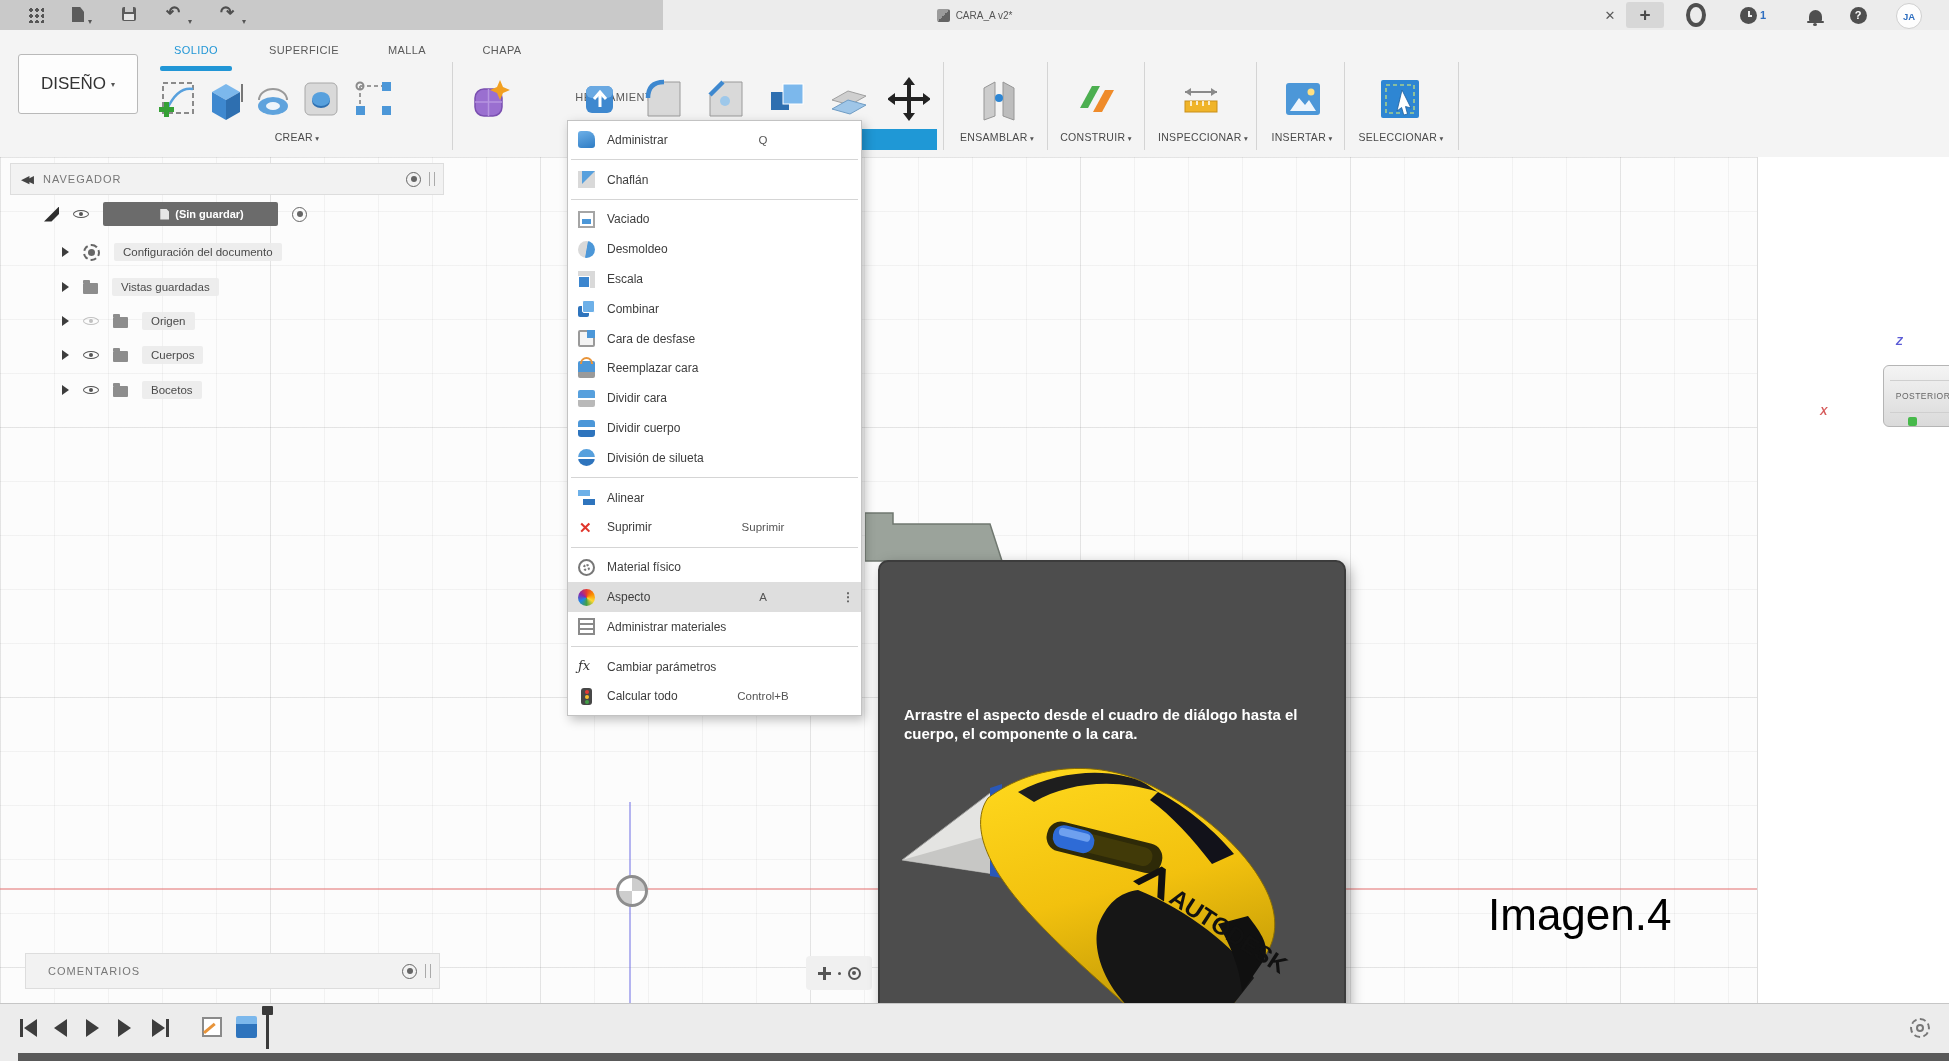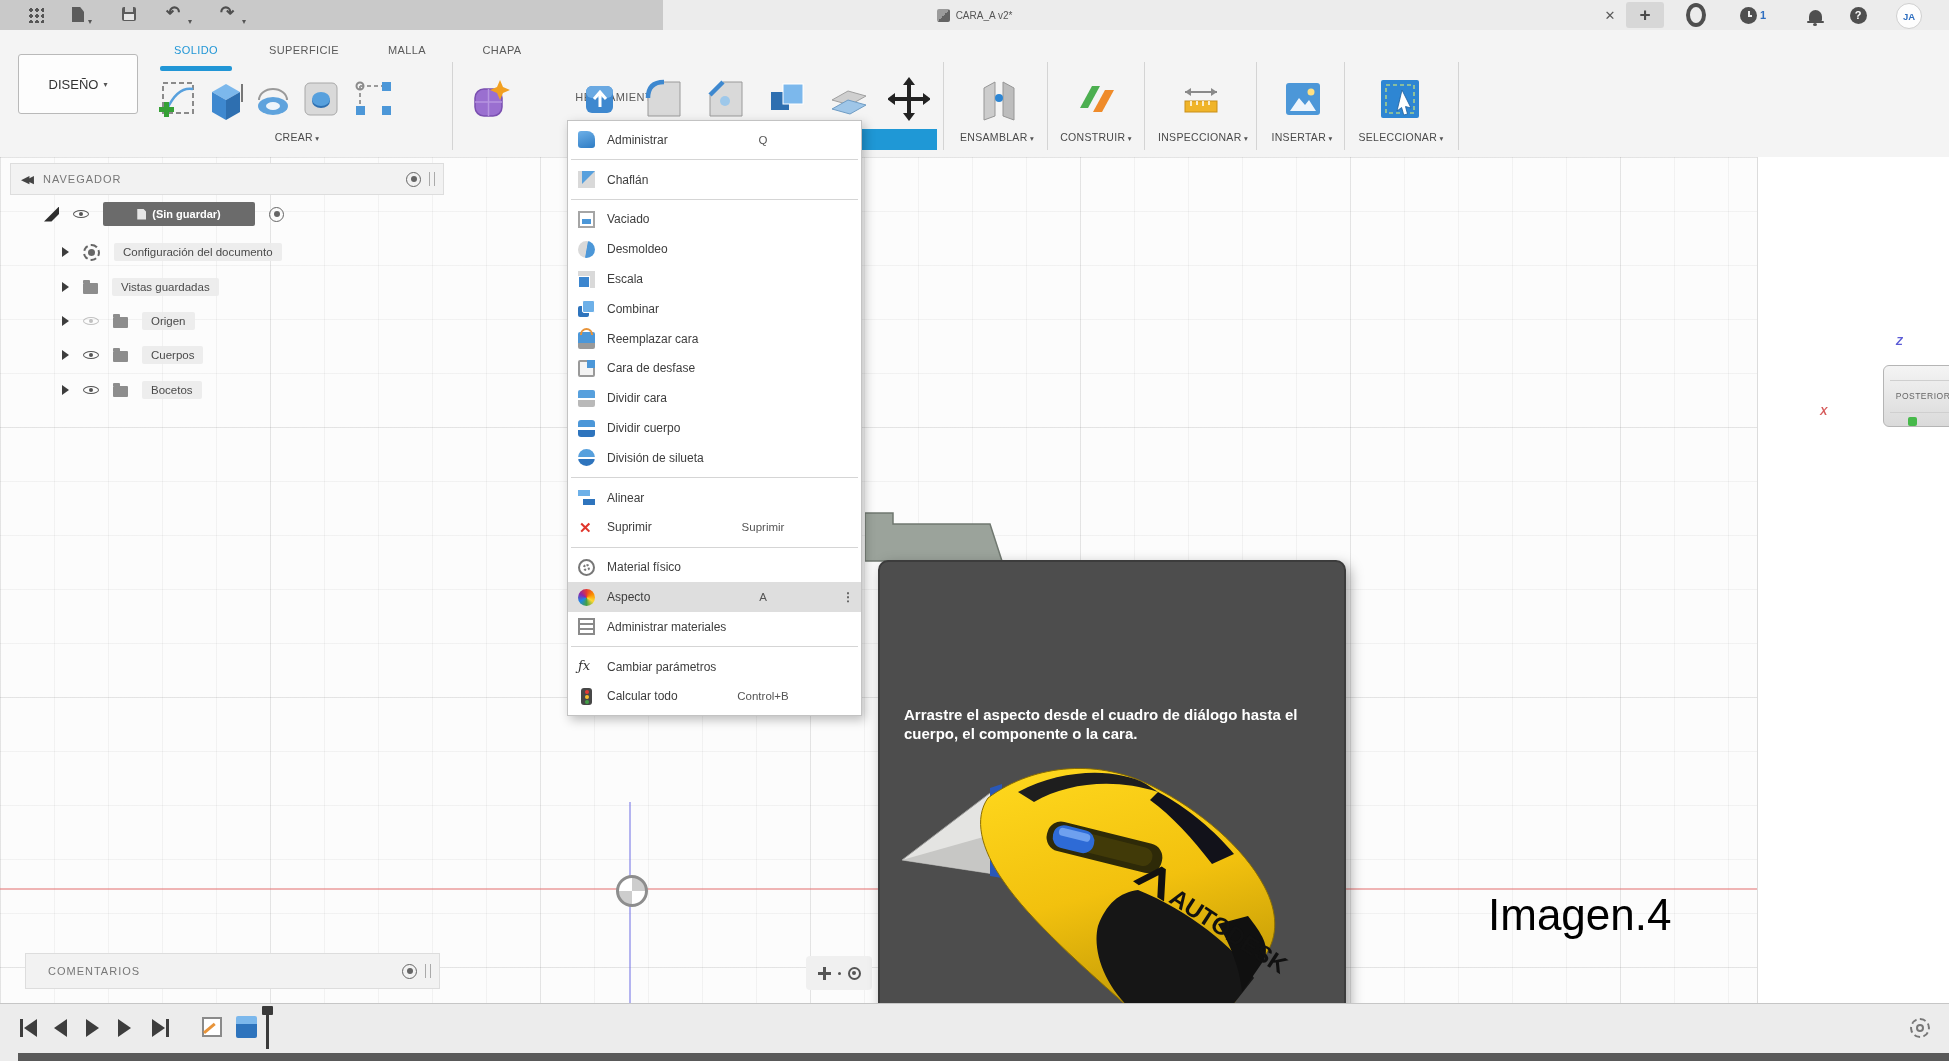--- a/index.html
+++ b/index.html
@@ -32,21 +32,21 @@
   .bell-icon:before{content:"";position:absolute;left:-2px;bottom:-2px;width:17px;height:2px;background:#4f4f4f;border-radius:2px;}
   .bell-icon:after{content:"";position:absolute;left:4.5px;bottom:-5px;width:4px;height:3px;background:#4f4f4f;border-radius:50%;}
   .help-icon{width:17px;height:17px;background:#4f4f4f;border-radius:50%;color:#fff;font-size:11px;font-weight:bold;display:flex;align-items:center;justify-content:center;}
   .help-icon:before{content:"?";}
   #avatar{width:24px;height:24px;background:#fdfdfd;border:1px solid #cfcfcf;border-radius:50%;display:flex;align-items:center;justify-content:center;font-size:9.5px;font-weight:bold;color:#2f6fc0;}
   
   #toolbar{left:0;top:30px;width:1949px;height:127px;background:#f4f4f4;border-bottom:1px solid #c9c9c9;}
   .tab{top:14px;height:16px;font-size:11px;color:#5a5a5a;text-align:center;cursor:pointer;letter-spacing:.4px;}
   .tab.active{color:#2196d6;}
   #tab-underline{left:160px;top:36px;width:72px;height:5px;background:#2196d6;border-radius:2px;}
-  #design-btn{left:18px;top:24px;width:118px;height:58px;background:#fdfdfd;border:1px solid #b9b9b9;border-radius:3px;display:flex;align-items:center;justify-content:center;font-size:13px;color:#333;cursor:pointer;}
+  #design-btn{left:18px;top:24px;width:118px;height:58px;background:#fdfdfd;border:1px solid #b9b9b9;border-radius:3px;display:flex;align-items:center;justify-content:center;font-size:17px;color:#333;cursor:pointer;}
   #design-btn:after{content:"▾";font-size:8px;margin-left:5px;color:#555;}
   .tool-icon{top:46px;width:44px;height:48px;cursor:pointer;}
   .v-div{top:32px;width:1px;height:88px;background:#d4d4d4;}
   .grp-label{top:101px;height:18px;font-size:10.5px;color:#4a4a4a;letter-spacing:.3px;transform:translateX(-50%);cursor:pointer;white-space:nowrap;}
   .grp-label:after{content:" ▾";font-size:7.5px;color:#555;}
   #modificar-bar{left:570px;top:99px;width:367px;height:21px;background:#1f98d6;color:#fff;font-size:10.5px;letter-spacing:.4px;display:flex;align-items:center;justify-content:center;cursor:pointer;}
   #modificar-bar:after{content:" ▾";font-size:7.5px;color:#eaf6fd;margin-left:4px;}
   
   #canvas{left:0;top:157px;width:1949px;height:846px;background:#fcfcfc;}
   #grid{left:0;top:0;width:1757px;height:846px;
@@ -67,21 +67,21 @@
   .collapse-icon:before{content:"◀◀";letter-spacing:-4px;}
   .panel-title{font-size:11px;color:#777;letter-spacing:1px;}
   .cdot{width:13px;height:13px;border:1.5px solid #666;border-radius:50%;position:relative;cursor:pointer;}
   .cdot:after{content:"";position:absolute;inset:3.5px;background:#666;border-radius:50%;}
   .panel-grip{width:4px;height:14px;border-left:1px solid #aaa;border-right:1px solid #aaa;margin-left:8px;cursor:pointer;}
   .rootarrow{width:15px;height:15px;background:#2e2e2e;clip-path:polygon(0 100%,100% 0,100% 50%,50% 100%);}
   .eye{width:16px;height:15px;position:relative;cursor:pointer;}
   .eye:before{content:"";position:absolute;left:0;right:0;top:3.5px;bottom:3.5px;border:1.5px solid #555;border-radius:50%;}
   .eye:after{content:"";position:absolute;left:6px;top:5.5px;width:4px;height:4px;background:#555;border-radius:50%;}
   .eye.dim{opacity:.35;}
-  #root-badge{width:152px;height:24px;background:#6b6b6b;border-radius:2px;display:flex;align-items:center;justify-content:center;gap:6px;color:#fff;font-size:11px;font-weight:bold;cursor:pointer;}
+  #root-badge{width:152px;height:24px;background:#6b6b6b;border-radius:2px;display:flex;align-items:center;justify-content:center;gap:6px;color:#fff;font-size:11px;font-weight:bold;cursor:pointer;padding-left:23px;}
   .badge-doc{width:9px;height:11px;background:#e6e6e6;clip-path:polygon(0 0,65% 0,100% 30%,100% 100%,0 100%);}
   .caret-r{width:0;height:0;border-left:7px solid #3d3d3d;border-top:5px solid transparent;border-bottom:5px solid transparent;cursor:pointer;}
   .gearicon{width:13px;height:13px;border:2.5px dashed #666;border-radius:50%;background:#fafafa;position:relative;}
   .gearicon:after{content:"";position:absolute;inset:3px;background:#666;border-radius:50%;}
   .folder{width:15px;height:11px;background:#8d8d8d;border-radius:1px;position:relative;margin-top:2px;}
   .folder:before{content:"";position:absolute;top:-3px;left:0;width:7px;height:3px;background:#8d8d8d;border-radius:1px 1px 0 0;}
   .tree-label{font-size:11.5px;color:#4a4a4a;background:rgba(235,235,235,.92);padding:3px 9px;border-radius:2px;white-space:nowrap;cursor:pointer;}
   .tree-row{display:flex;align-items:center;gap:14px;}
   
   #modify-menu{left:567px;top:-37px;width:293px;background:#fff;border:1px solid #c3c3c3;box-shadow:3px 4px 10px rgba(0,0,0,.25);padding:4px 0;}
@@ -445,26 +445,26 @@
         </div>
         <div class="mrow">
           <div class="mi mi-scale"></div>
           <span>Escala</span>
         </div>
         <div class="mrow">
           <div class="mi mi-combine"></div>
           <span>Combinar</span>
         </div>
         <div class="mrow">
+          <div class="mi mi-offsetface"></div>
+          <span>Cara de desfase</span>
+        </div>
+        <div class="mrow">
           <div class="mi mi-replaceface"></div>
           <span>Reemplazar cara</span>
-        </div>
-        <div class="mrow">
-          <div class="mi mi-offsetface"></div>
-          <span>Cara de desfase</span>
         </div>
         <div class="mrow">
           <div class="mi mi-splitface"></div>
           <span>Dividir cara</span>
         </div>
         <div class="mrow">
           <div class="mi mi-splitbody"></div>
           <span>Dividir cuerpo</span>
         </div>
         <div class="mrow">

